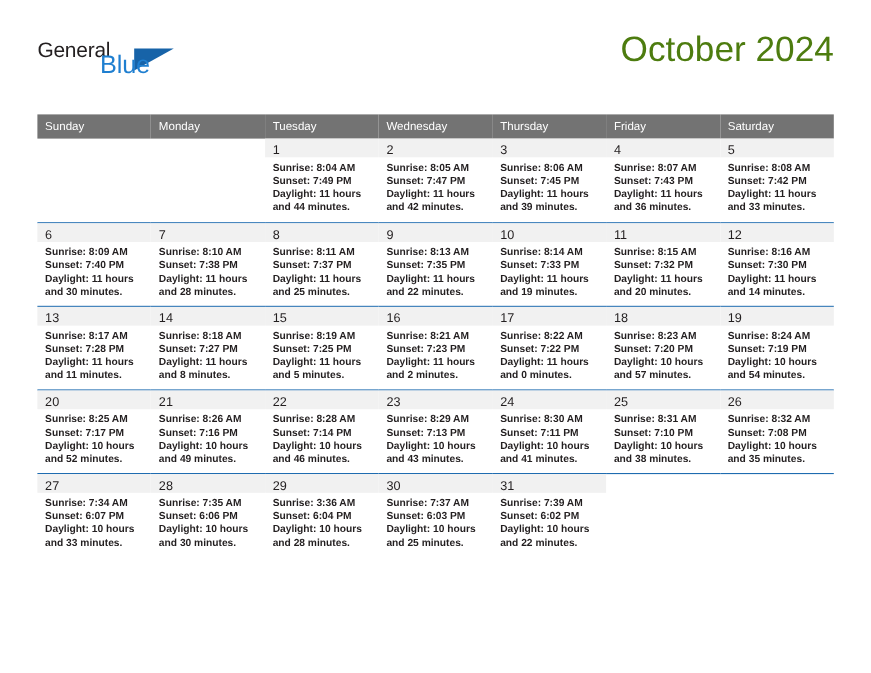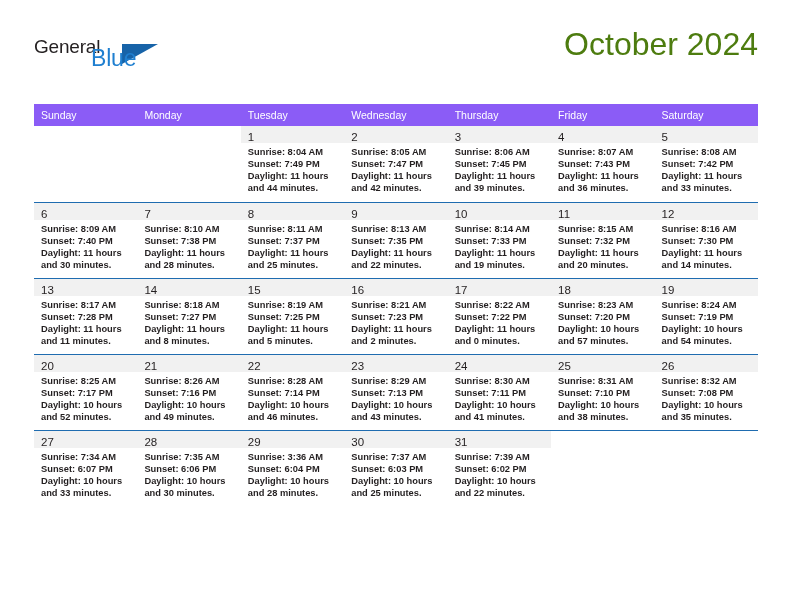--- a/index.html
+++ b/index.html
@@ -87,21 +87,21 @@
   
   .calendar {
     position: absolute;
     left: 34px;
     top: 104px;
     width: 724px;
     border-collapse: collapse;
     table-layout: fixed;
   }
   .calendar th {
-    background: #8b5cf6;
+    background: #737373;
     color: #ffffff;
     font-size: 10.5px;
     font-weight: normal;
     text-align: left;
     padding: 5px 0 5px 7px;
     height: 12px;
     border: none;
   }
   .calendar td {
     vertical-align: top;

